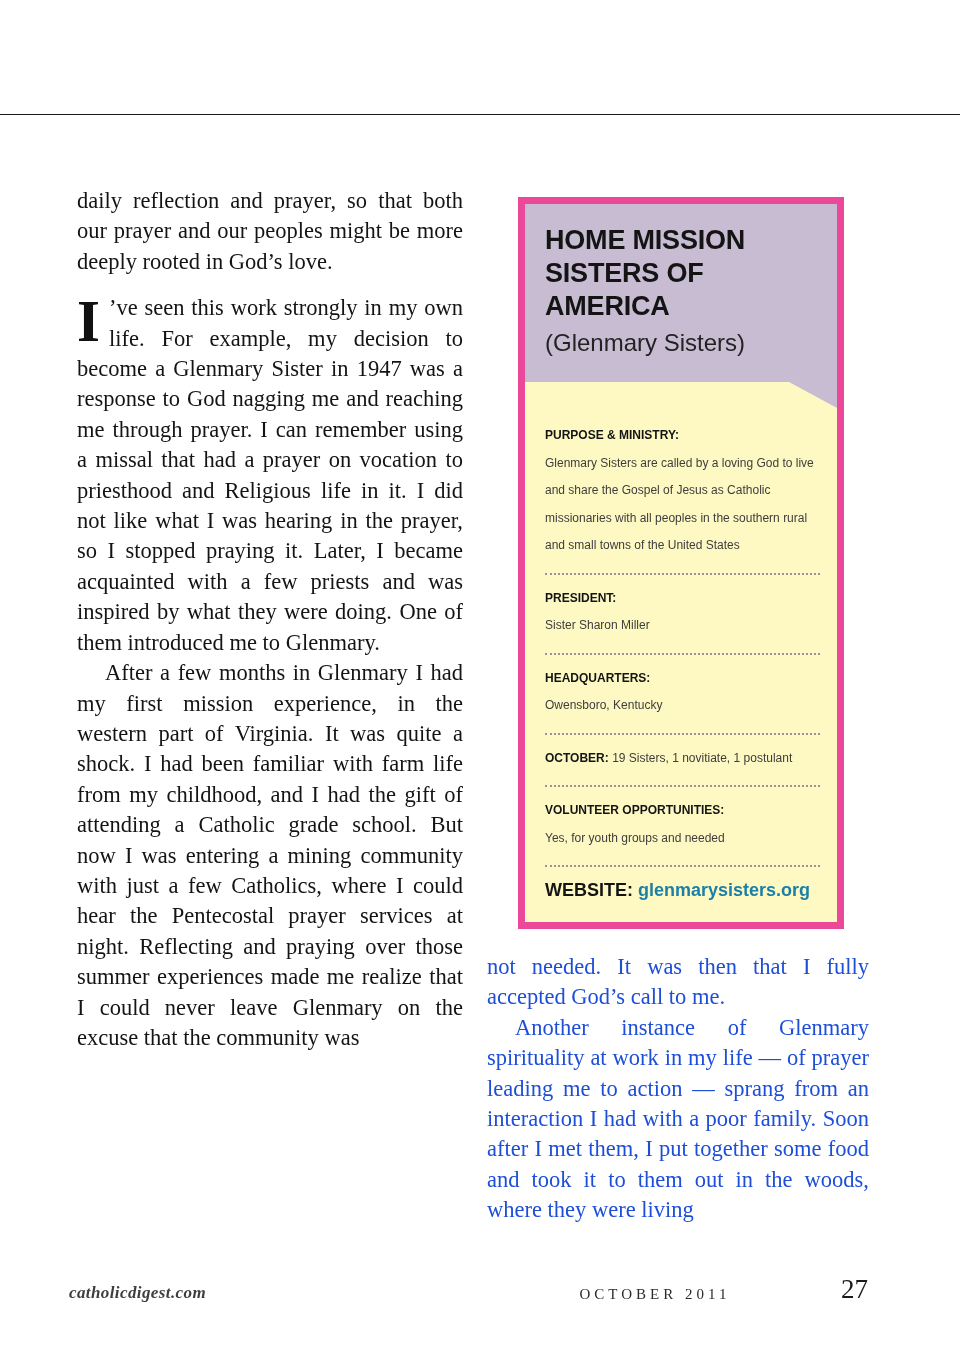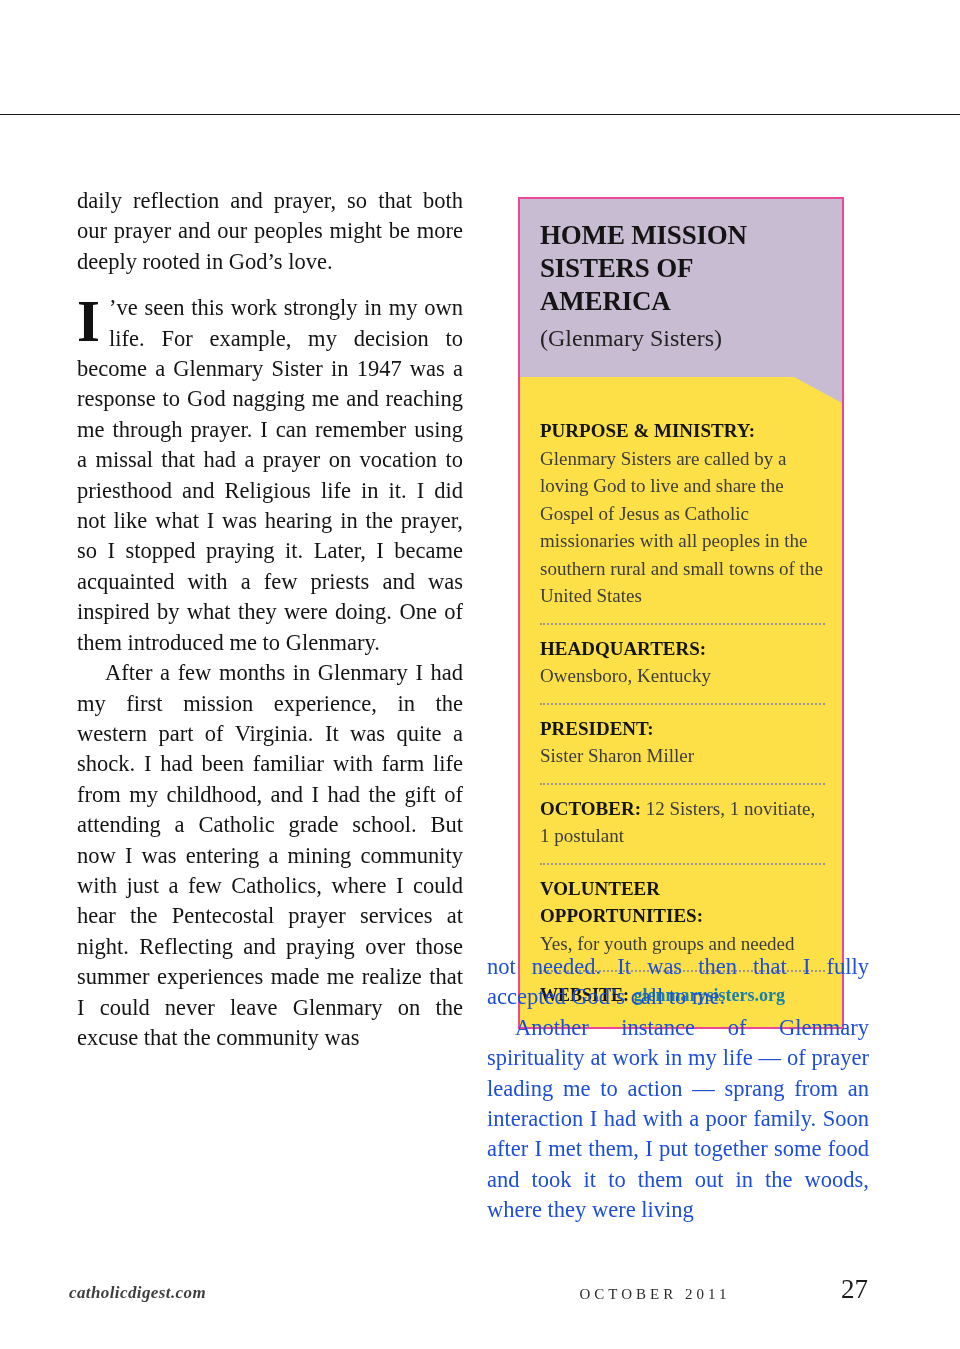--- a/index.html
+++ b/index.html
@@ -26,38 +26,38 @@
     margin: 3px 9px 0 0; color: #111;
   }
   .right-col {
     position: absolute; left: 487px; top: 952px; width: 382px;
     font-size: 22.5px; line-height: 30.4px; text-align: justify; color: #1d4ed8;
   }
   .right-col p { margin: 0; }
   
   .sidebar {
     position: absolute; left: 518px; top: 197px; width: 326px;
-    border: 2px solid #ec4899; background: #fde047;
-    font-family: Liberation Serif, serif;
+    border: 7px solid #ec4899; background: #fef9c3;
+    font-family: Liberation Sans, sans-serif;
   }
   .sidebar-header {
     background: #c8bcd3; padding: 20px 18px 24px 20px; position: relative;
   }
   .sidebar-title { font-weight: 700; font-size: 27px; line-height: 33px; color: #141414; letter-spacing: -0.2px; }
   .sidebar-subtitle { font-size: 24px; line-height: 30px; color: #232323; margin-top: 5px; font-weight: 400; }
   .tail {
     position: absolute; right: 0; top: 100%; width: 48px; height: 26px;
     background: #c8bcd3;
     clip-path: polygon(0 0, 100% 0, 100% 100%);
   }
   .sidebar-body { padding: 30px 17px 4px 20px; }
   .section {
     padding: 10px 0 13px 0;
     border-bottom: 2px dotted #979399;
-    font-size: 19px; line-height: 27.5px; color: #3d3d3d;
+    font-size: 12px; line-height: 27.5px; color: #3d3d3d;
   }
   .section:last-child { border-bottom: none; }
   .label { font-weight: 700; color: #141414; }
   .section .value { font-weight: 400; }
   .section-website { font-size: 18px; white-space: nowrap; }
   .weblink { font-weight: 700; color: #1b7fa7; text-decoration: none; }
   
   .footer-site {
     position: absolute; left: 69px; top: 1283px;
     font-style: italic; font-weight: 700; font-size: 17px;
@@ -95,32 +95,32 @@
       <div class="tail"></div>
     </div>
     <div class="sidebar-body">
 
       <div class="section">
         <div class="label">PURPOSE &amp; MINISTRY:</div>
         <div class="value">Glenmary Sisters are called by a loving God to live and share the Gospel of Jesus as Catholic missionaries with all peoples in the southern rural and small towns of the United States</div>
       </div>
 
       <div class="section">
+        <div class="label">PRESIDENT:</div>
+        <div class="value">Sister Sharon Miller</div>
+      </div>
+
+      <div class="section">
         <div class="label">HEADQUARTERS:</div>
         <div class="value">Owensboro, Kentucky</div>
       </div>
 
       <div class="section">
-        <div class="label">PRESIDENT:</div>
-        <div class="value">Sister Sharon Miller</div>
-      </div>
-
-      <div class="section">
         <span class="label">OCTOBER:</span>
-        <span class="value">12 Sisters, 1 novitiate, 1 postulant</span>
+        <span class="value">19 Sisters, 1 novitiate, 1 postulant</span>
       </div>
 
       <div class="section">
         <div class="label">VOLUNTEER OPPORTUNITIES:</div>
         <div class="value">Yes, for youth groups and needed</div>
       </div>
 
       <div class="section section-website">
         <span class="label">WEBSITE:</span>
         <a href="#" class="weblink">glenmarysisters.org</a>

